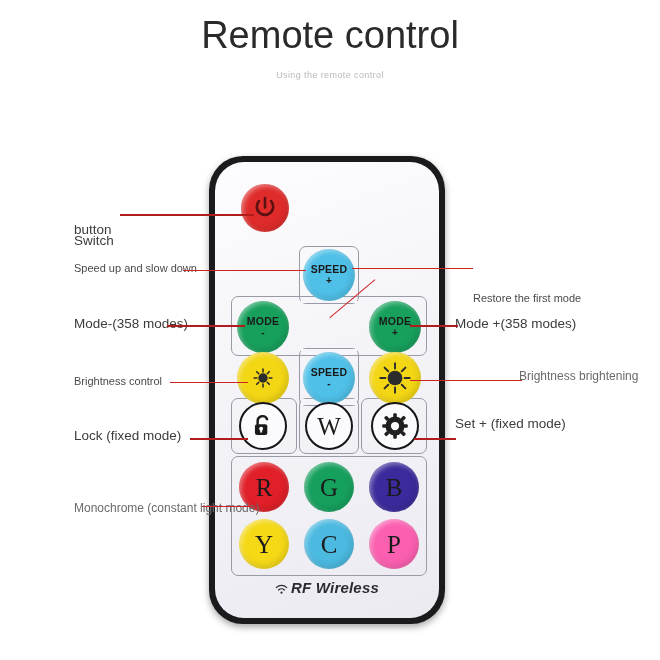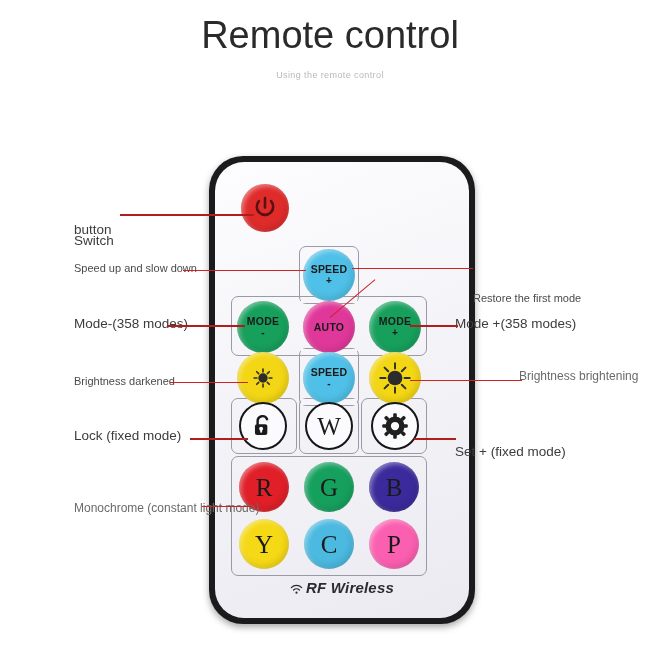--- a/index.html
+++ b/index.html
@@ -39,21 +39,21 @@
     font-weight: 400;
     color: #b9b9b9;
     letter-spacing: .4px;
   }
 
   
   #remote {
     position: absolute;
     left: 209px;
     top: 156px;
-    width: 266px;
+    width: 236px;
     height: 468px;
     border-radius: 34px;
     background: #1b1b1d;
     box-shadow: 0 3px 7px rgba(0,0,0,.35);
   }
   #remote-face {
     position: absolute;
     left: 6px;
     top: 6px;
     right: 6px;
@@ -162,23 +162,20 @@
     </div>
 
     <div class="btn soft" style="left:88px; top:87px; width:52px; height:52px; background:#4fc0e8;">
       <span class="lbl">SPEED</span>
       <span class="sign">+</span>
     </div>
 
     <div class="btn soft" style="left:22px; top:139px; width:52px; height:52px; background:#17a05c;">
       <span class="lbl">MODE</span>
       <span class="sign">-</span>
-    </div>
-    <div class="btn soft" style="left:88px; top:139px; width:52px; height:52px; background:#e0389a;">
-      <span class="lbl">AUTO</span>
     </div>
     <div class="btn soft" style="left:154px; top:139px; width:52px; height:52px; background:#17a05c;">
       <span class="lbl">MODE</span>
       <span class="sign">+</span>
     </div>
 
     <div class="btn soft" style="left:22px; top:190px; width:52px; height:52px; background:#f3d614;">
       <svg width="30" height="30" viewBox="0 0 32 32">
         <circle cx="16" cy="16" r="5" fill="#2c2c2c"></circle>
         <g stroke="#2c2c2c" stroke-width="1.7" stroke-linecap="round">
@@ -274,33 +271,33 @@
 <div class="ann big" style="left:74px; top:203px;margin-top:30px;">Switch</div>
 <div class="ann big" style="left:74px; top:222px;">button</div>
 <div class="leader thick" style="left:120px; top:214px; width:134px;"></div>
 
 <div class="ann small" style="left:74px; top:262px;">Speed up and slow down</div>
 <div class="leader" style="left:183px; top:270px; width:123px;"></div>
 
 <div class="ann big" style="left:74px; top:316px;">Mode-(358 modes)</div>
 <div class="leader thick" style="left:167px; top:325px; width:78px;"></div>
 
-<div class="ann small" style="left:74px; top:375px;">Brightness darkened</div>
+<div class="ann small" style="left:74px; top:375px;">Brightness control</div>
 <div class="leader" style="left:170px; top:382px; width:78px;"></div>
 
 <div class="ann big" style="left:74px; top:428px;">Lock (fixed mode)</div>
 <div class="leader thick" style="left:190px; top:438px; width:58px;"></div>
 
 <div class="ann tiny" style="left:74px; top:501px;">Monochrome (constant light mode)</div>
 <div class="leader" style="left:202px; top:506px; width:50px;"></div>
 
 <div class="ann small" style="left:473px; top:260px;margin-top:32px;">Restore the first mode</div>
 <div class="leader" style="left:352px; top:268px; width:121px;"></div>
 <div class="leader diag" style="left:330px; top:317px; width:59px; transform:rotate(-40deg);"></div>
 
 <div class="ann big" style="left:455px; top:316px;">Mode +(358 modes)</div>
 <div class="leader thick" style="left:410px; top:325px; width:48px;"></div>
 
 <div class="ann tiny" style="left:519px; top:369px;">Brightness brightening</div>
 <div class="leader" style="left:410px; top:380px; width:112px;"></div>
 
-<div class="ann big" style="left:455px; top:444px;">Set + (fixed mode)</div>
+<div class="ann big" style="left:455px; top:416px;">Set + (fixed mode)</div>
 <div class="leader thick" style="left:414px; top:438px; width:42px;"></div>
 
 </body></html>

